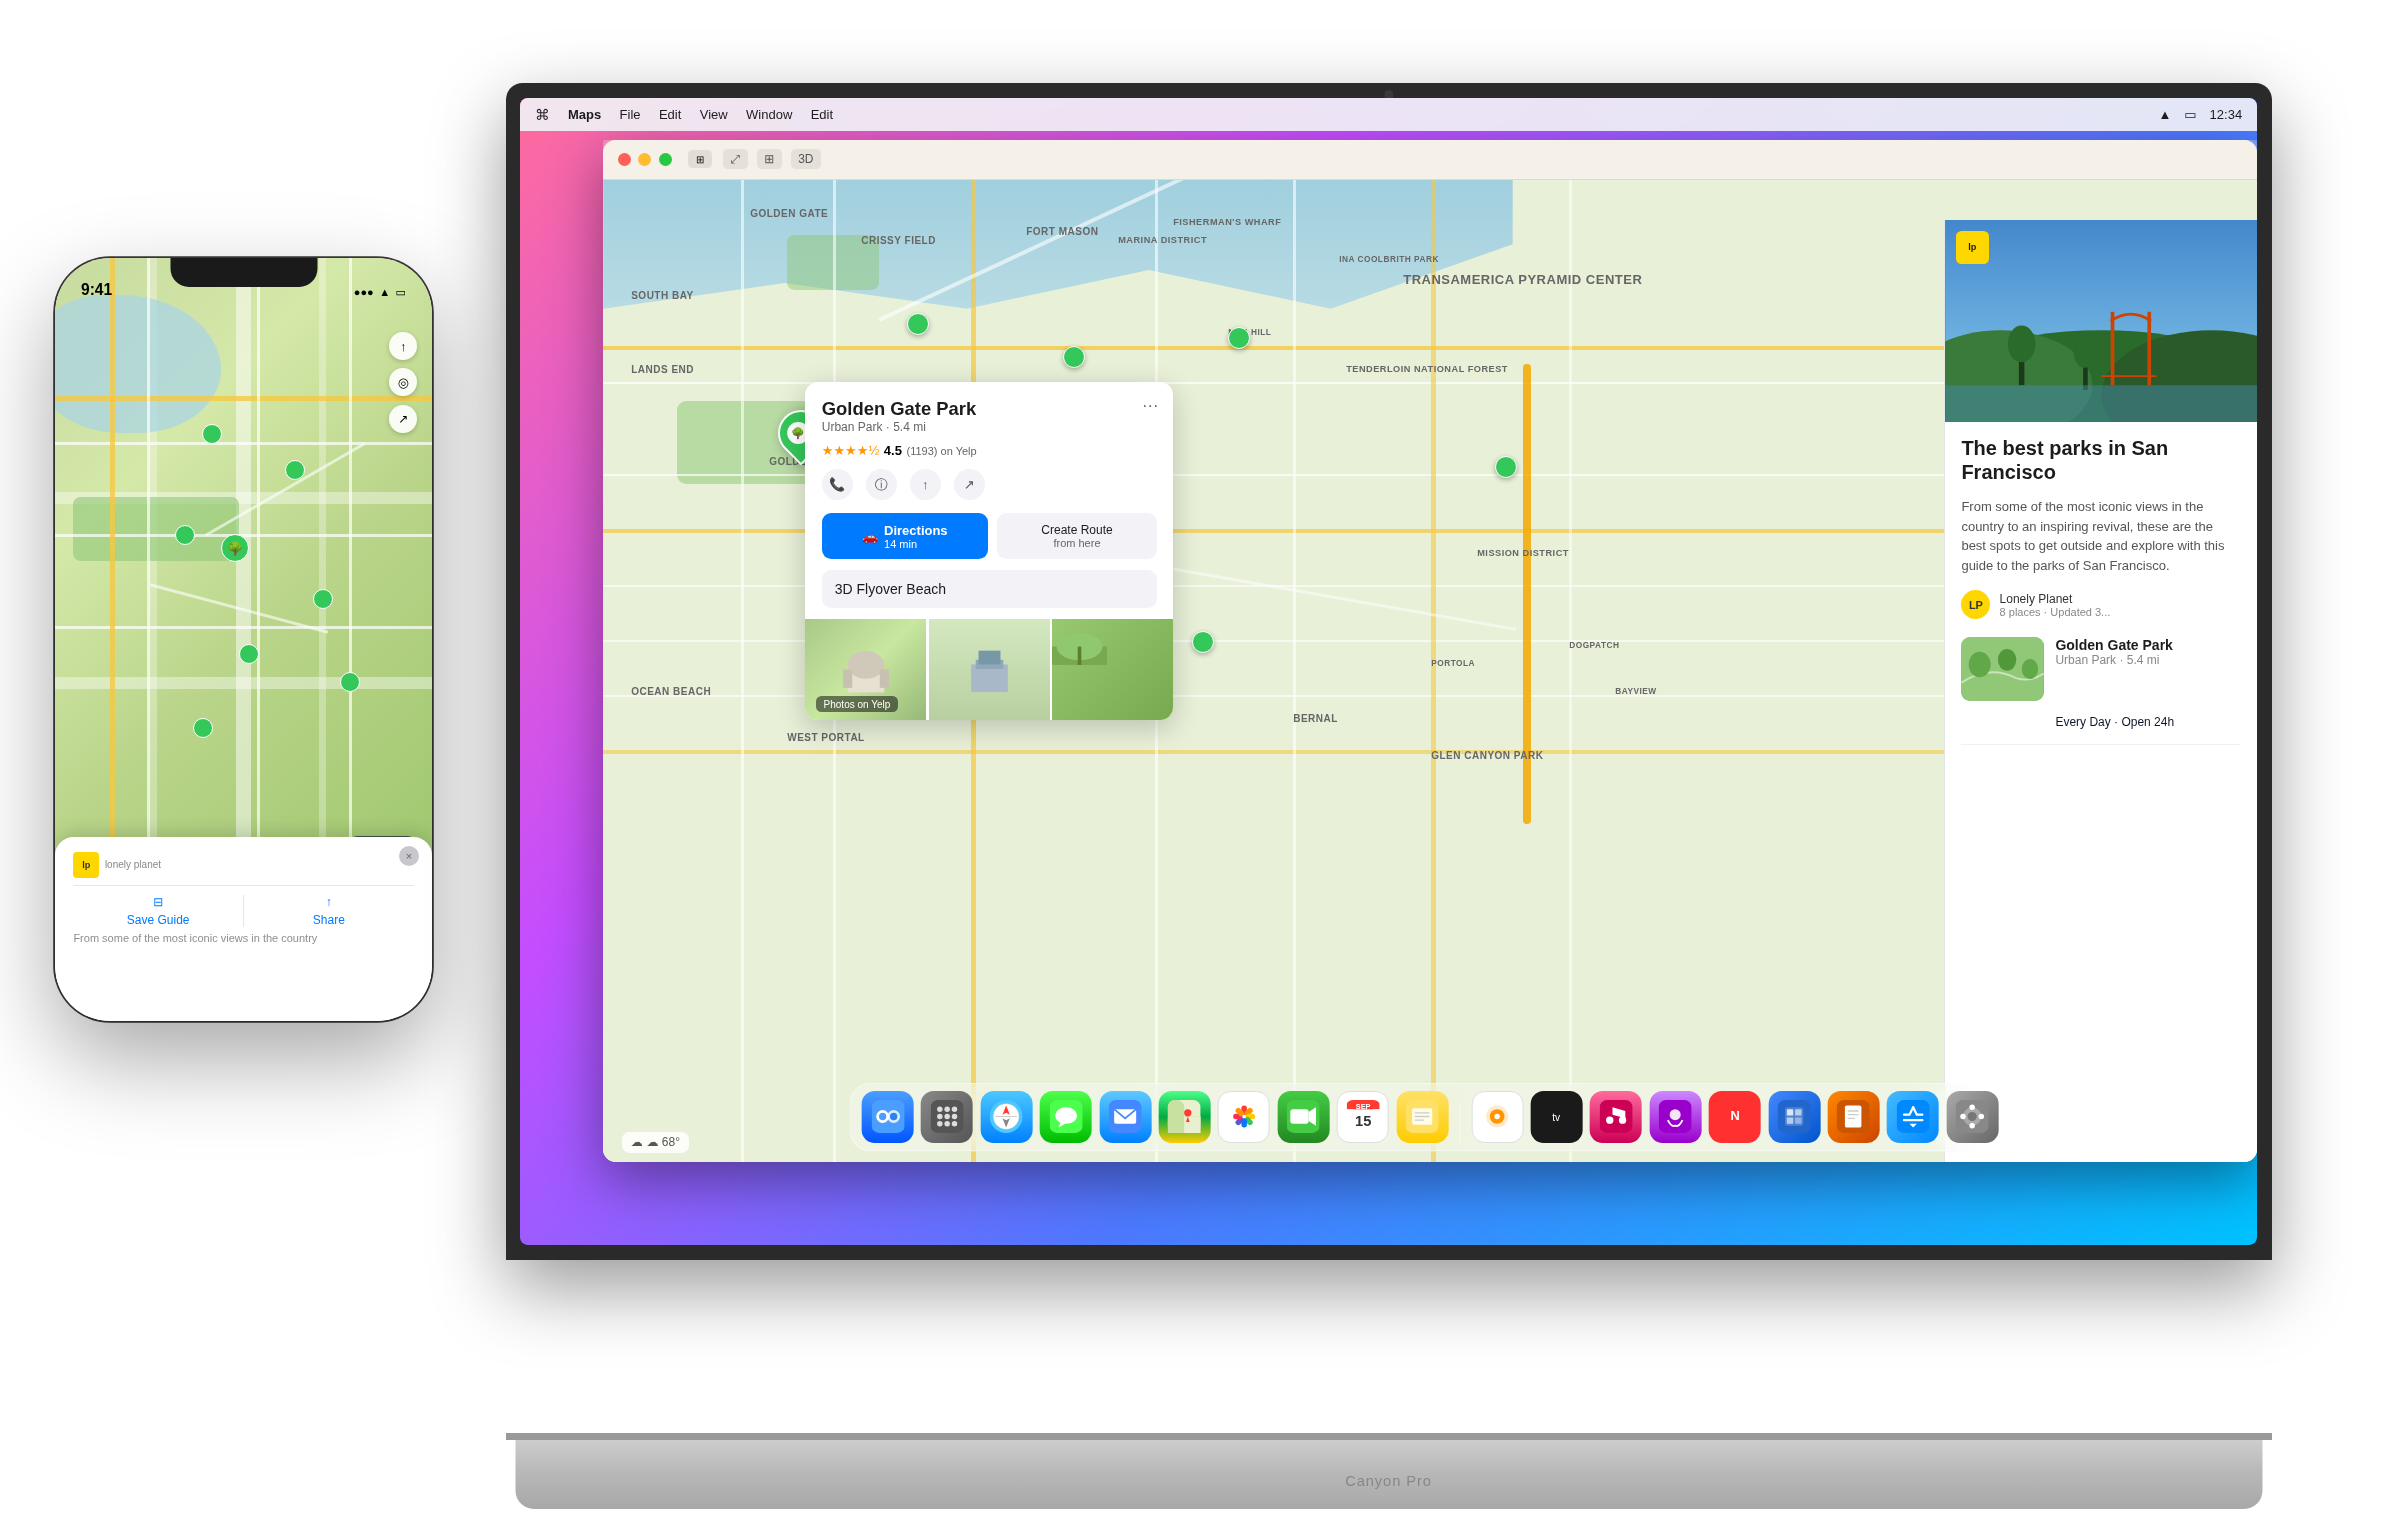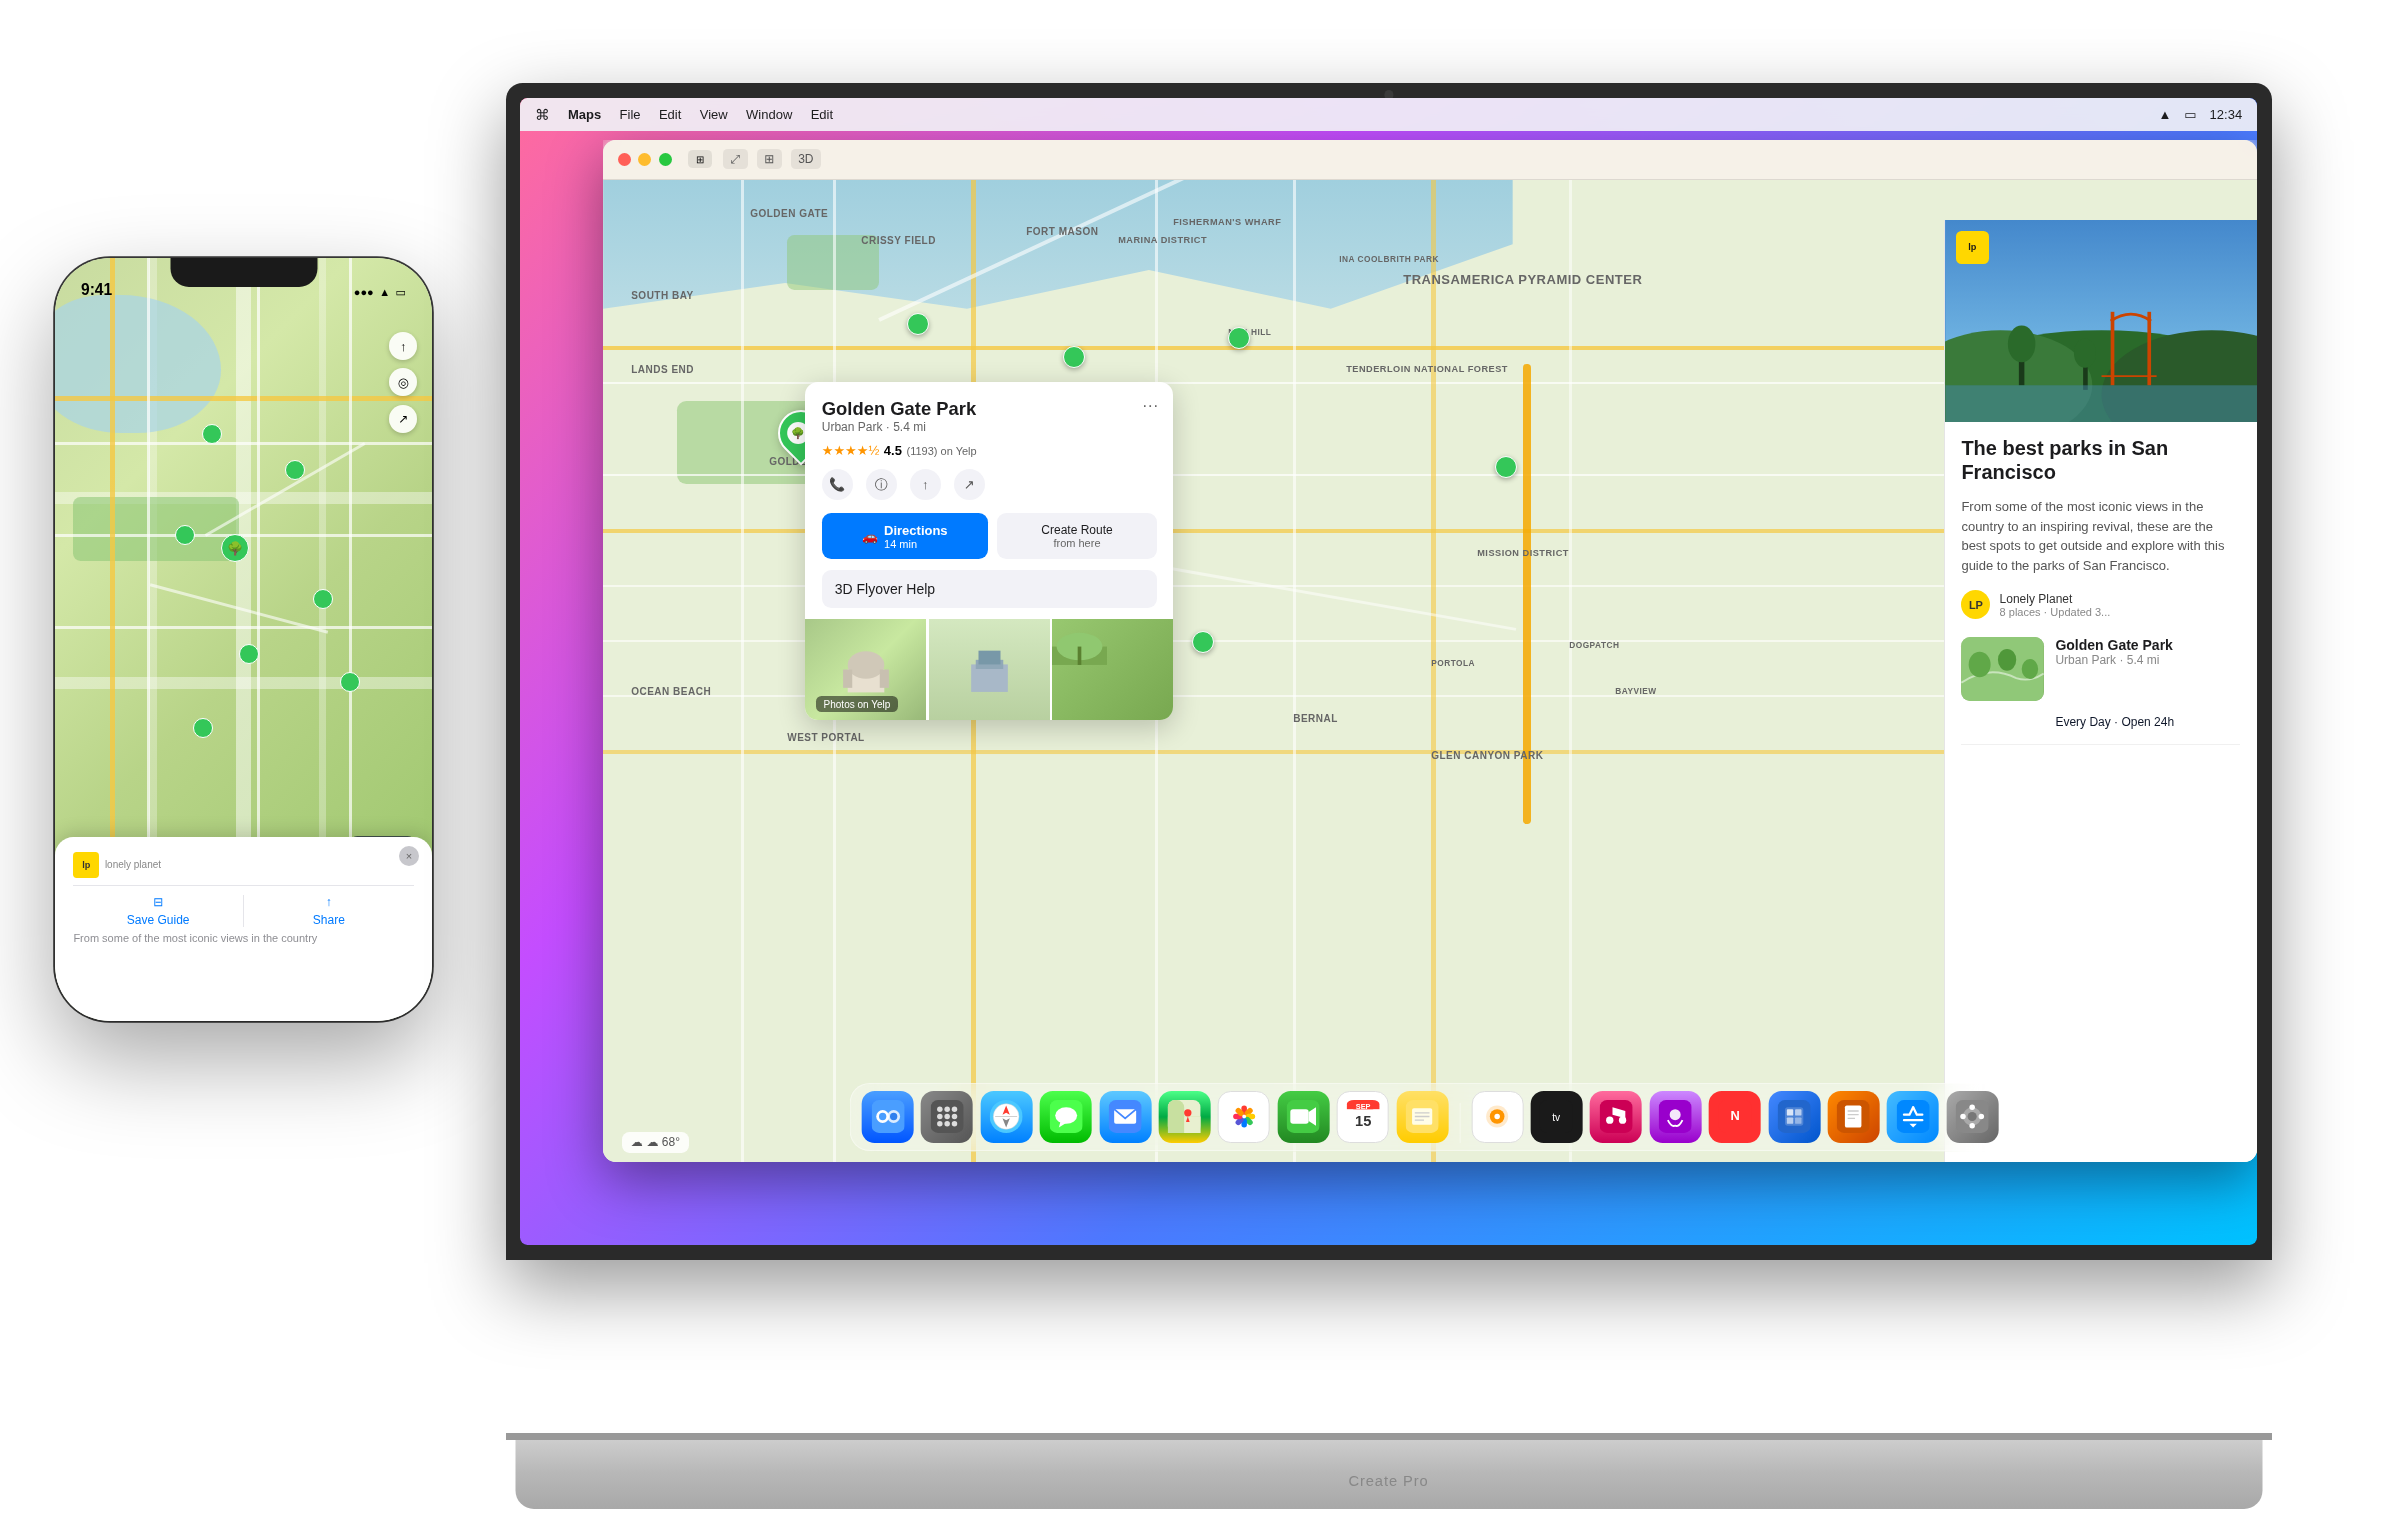--- a/index.html
+++ b/index.html
@@ -971,21 +971,21 @@
                   <div>Directions</div>
                   <div style="font-size:11px;font-weight:400;">14 min</div>
                 </div>
               </div>
               <div class="btn-create-route">
                 <div>Create Route</div>
                 <div class="route-label">from here</div>
               </div>
             </div>
 
-            <div class="card-flyover">3D Flyover Help</div>
+            <div class="card-flyover">3D Flyover Beach</div>
 
             <div class="card-photos">
               <div class="card-photo card-photo-main">
 
                 <svg width="74" height="55" viewBox="0 0 80 60">
                   <rect x="20" y="30" width="40" height="25" fill="#e8e0d0"></rect>
                   <ellipse cx="40" cy="25" rx="20" ry="15" fill="#d0c8b8"></ellipse>
                   <rect x="15" y="30" width="10" height="20" fill="#c8c0b0"></rect>
                   <rect x="55" y="30" width="10" height="20" fill="#c8c0b0"></rect>
                 </svg>
@@ -1281,17 +1281,17 @@
             </svg>
           </div>
         </div>
 
       </div>
 
     </div>
   </div>
 
   <div class="macbook-body">
-    <div class="macbook-label">Create Pro</div>
+    <div class="macbook-label">Canyon Pro</div>
   </div>
   <div class="macbook-hinge"></div>
 </div>
 
 
 </body></html>

